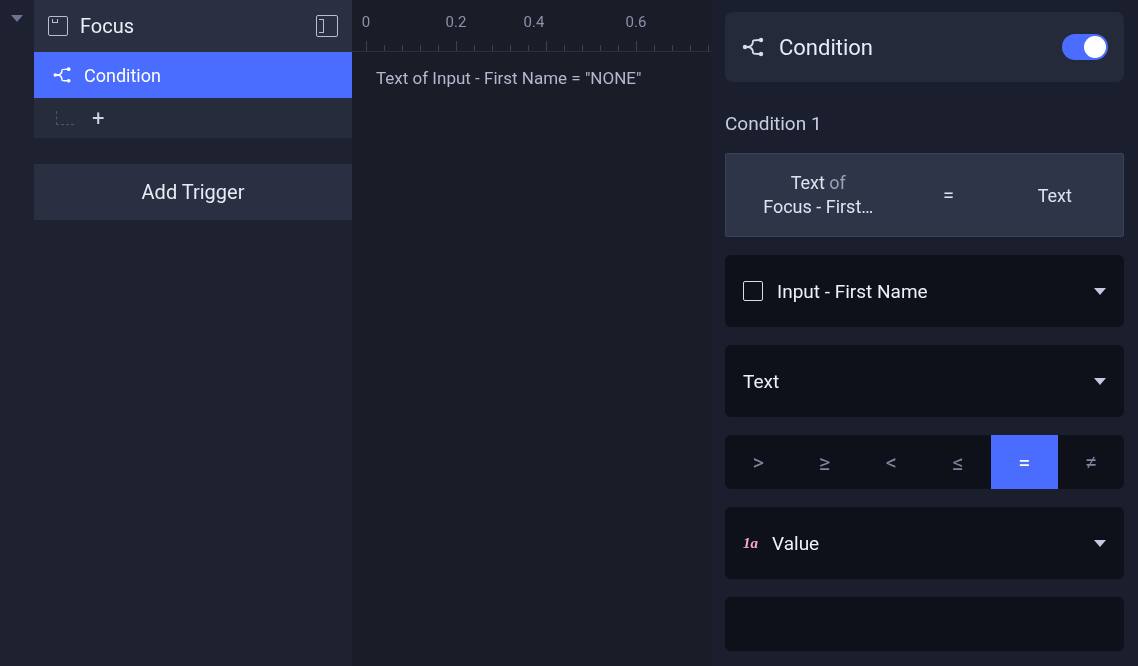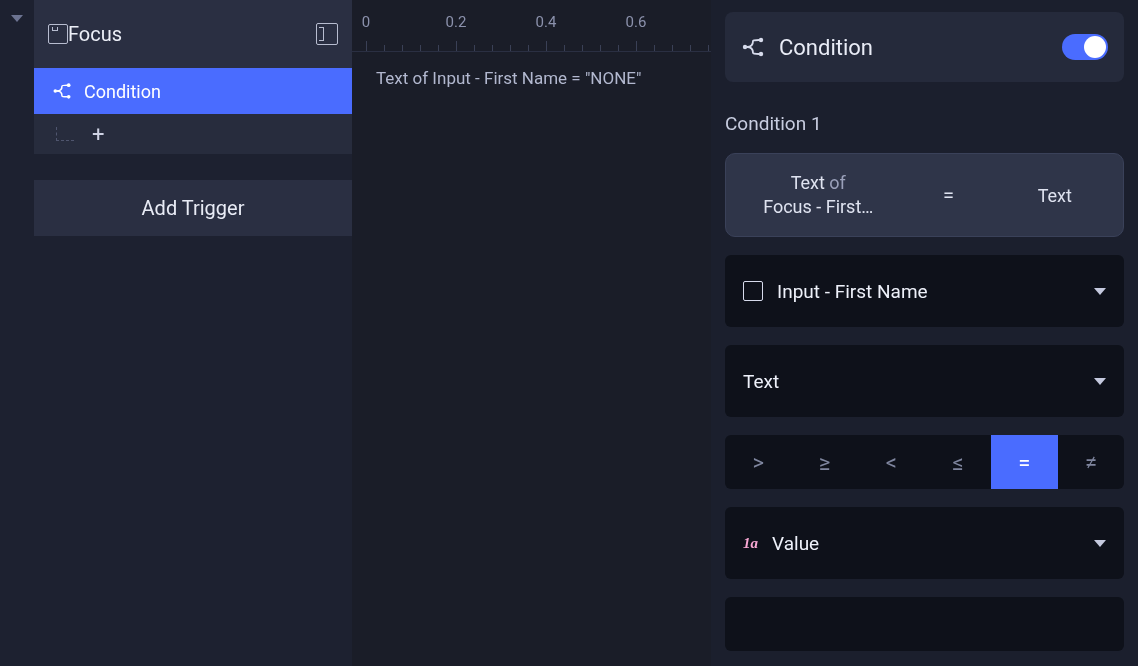--- a/index.html
+++ b/index.html
@@ -34,25 +34,26 @@
   }
 
   
   .left {
     width: 318px;
     background: #1d2130;
     display: flex;
     flex-direction: column;
   }
   .left-header {
-    height: 68px;
+    height: 52px;
     background: #2a2f42;
     display: flex;
     align-items: center;
     padding: 0 14px;
+    gap: 12px;
   }
   .ic-input-sq {
     width: 20px; height: 20px;
     border: 1.5px solid #b8bdd0;
     border-radius: 2px;
     position: relative;
     flex-shrink: 0;
   }
   .ic-input-sq.top::after {
     content: "";
@@ -211,21 +212,21 @@
 
   .section-label {
     font-size: 19px;
     color: #c8cde0;
     margin-top: 6px;
   }
 
   .summary {
     background: #2f3549;
     border: 1px solid #3a4159;
-    border-radius: 10px;
+    border-radius: 2px;
     height: 84px;
     display: flex;
     align-items: center;
   }
   .summary .col {
     flex: 1;
     text-align: center;
     font-size: 18px;
     color: #dfe3f0;
     padding: 0 8px;
@@ -350,21 +351,21 @@
           <div class="tick minor" style="left: 32px;"></div>
           <div class="tick minor" style="left: 50px;"></div>
           <div class="tick minor" style="left: 68px;"></div>
           <div class="tick minor" style="left: 86px;"></div>
           <div class="tick-label" style="left: 104px;">0.2</div>
           <div class="tick major" style="left: 104px;"></div>
           <div class="tick minor" style="left: 122px;"></div>
           <div class="tick minor" style="left: 140px;"></div>
           <div class="tick minor" style="left: 158px;"></div>
           <div class="tick minor" style="left: 176px;"></div>
-          <div class="tick-label" style="left: 194px;">0.4</div>
+          <div class="tick-label" style="left: 182px;">0.4</div>
           <div class="tick major" style="left: 194px;"></div>
           <div class="tick minor" style="left: 212px;"></div>
           <div class="tick minor" style="left: 230px;"></div>
           <div class="tick minor" style="left: 248px;"></div>
           <div class="tick minor" style="left: 266px;"></div>
           <div class="tick-label" style="left: 284px;">0.6</div>
           <div class="tick major" style="left: 284px;"></div>
           <div class="tick minor" style="left: 302px;"></div>
           <div class="tick minor" style="left: 320px;"></div>
           <div class="tick minor" style="left: 338px;"></div>

